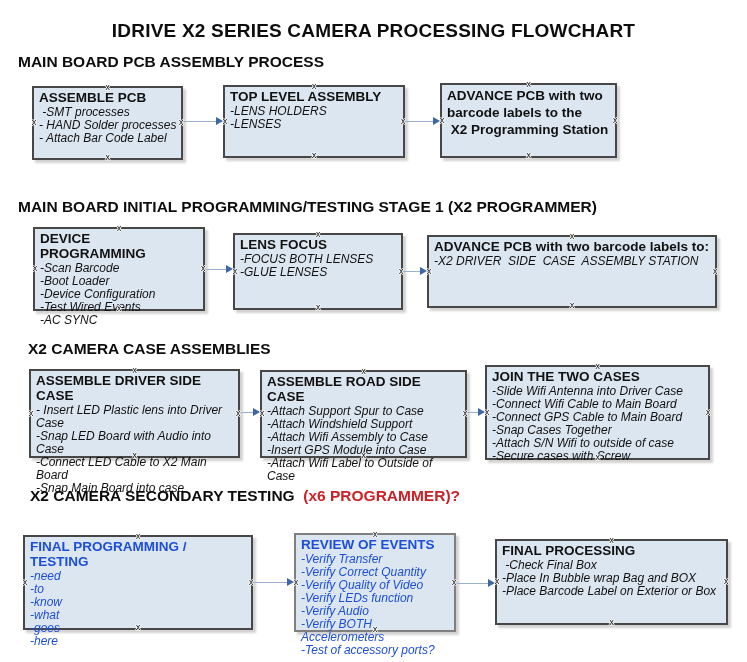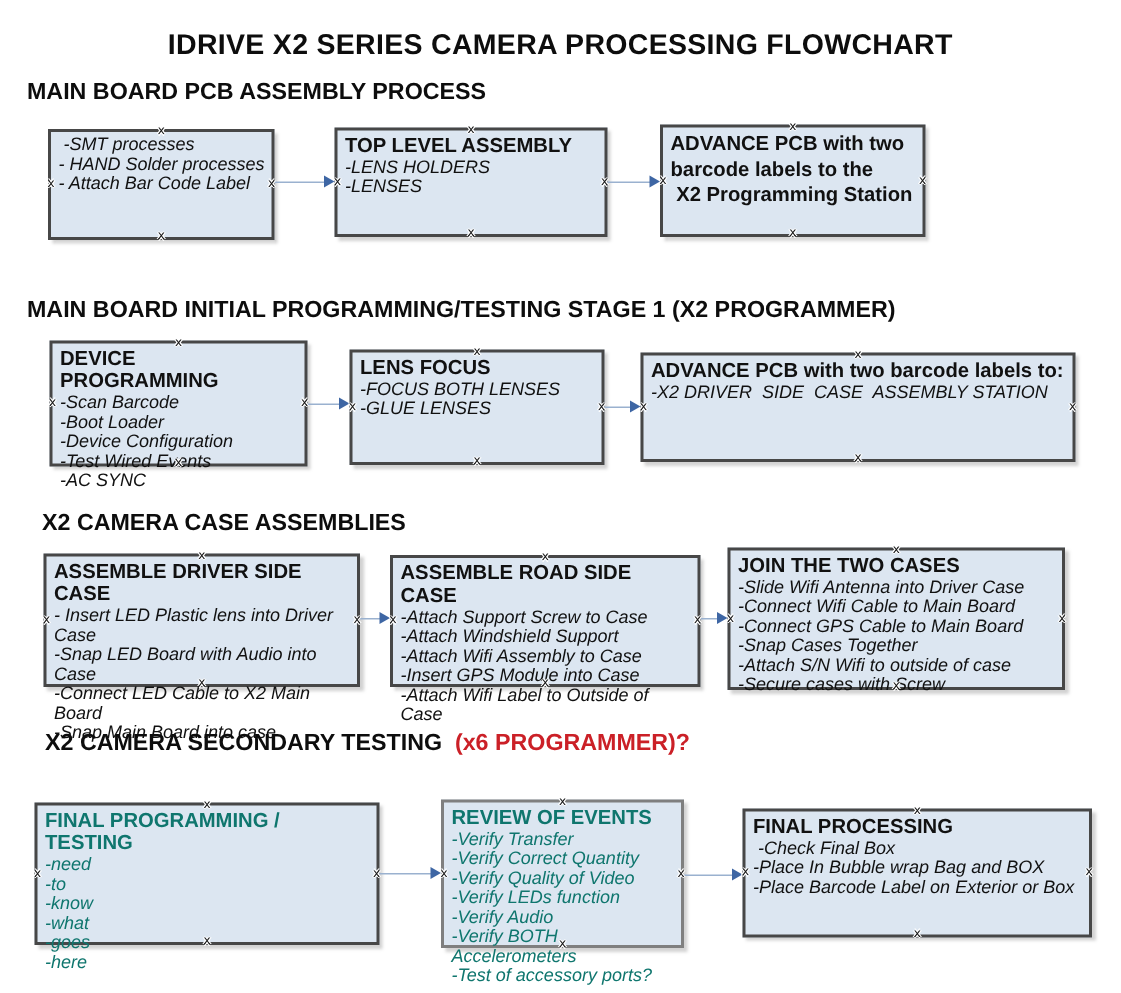--- a/index.html
+++ b/index.html
@@ -20,21 +20,21 @@
     border:2px solid #474747;box-shadow:2.5px 2.5px 2px rgba(125,125,125,.35);
     padding:2px 4px 2px 5px;overflow:visible;
   }
   .fbox.gray-border{border-color:#7f7f7f;}
   .box-title{
     font-size:13.5px;font-weight:bold;line-height:15px;white-space:pre-wrap;margin-bottom:1px;
   }
   .box-item{
     font-size:12px;line-height:13px;white-space:pre-wrap;font-style:italic;
   }
-  .fbox.red .box-title,.fbox.red .box-item{color:#0f766e;}
+  .fbox.red .box-title,.fbox.red .box-item{color:#1d4ed8;}
   .arrow{position:absolute;height:9px;}
   .arrow-line{position:absolute;left:0;right:5px;top:3.6px;height:1.6px;background:#9ab1cf;}
   .arrow-head{
     position:absolute;right:0;top:0;width:0;height:0;
     border-left:7px solid #3e66a4;border-top:4.5px solid transparent;border-bottom:4.5px solid transparent;
   }
   .handle{
     position:absolute;transform:translate(-50%,-55%);
     font-family:"DejaVu Sans",sans-serif;font-size:8px;line-height:8px;color:#141414;
     text-shadow:-1px 0 #fff,1px 0 #fff,0 1px #fff,0 -1px #fff;z-index:3;pointer-events:none;
@@ -43,20 +43,21 @@
 </head>
 <body>
 
 <div class="canvas">
 
   <div class="page-title">IDRIVE X2  SERIES CAMERA PROCESSING FLOWCHART</div>
 
   <div class="section-heading" style="left:18px;top:53px">MAIN BOARD PCB ASSEMBLY PROCESS</div>
 
   <div class="fbox" style="left:32px;top:86px;width:151px;height:74px">
+    <div class="box-title">ASSEMBLE PCB</div>
     <div class="box-item"> -SMT processes</div>
     <div class="box-item">- HAND Solder processes</div>
     <div class="box-item">- Attach Bar Code Label</div>
   <span class="handle" style="left: 50%; top: 0%;">x</span>
       <span class="handle" style="left: 50%; top: 100%;">x</span>
       <span class="handle" style="left: 0%; top: 50%;">x</span>
       <span class="handle" style="left: 100%; top: 50%;">x</span>
     </div>
 
   <div class="fbox" style="left:223px;top:85px;width:182px;height:73px">
@@ -140,21 +141,21 @@
     <div class="box-item">-Connect LED Cable to X2 Main Board</div>
     <div class="box-item">-Snap Main Board into case</div>
   <span class="handle" style="left: 50%; top: 0%;">x</span>
       <span class="handle" style="left: 50%; top: 100%;">x</span>
       <span class="handle" style="left: 0%; top: 50%;">x</span>
       <span class="handle" style="left: 100%; top: 50%;">x</span>
     </div>
 
   <div class="fbox" style="left:260px;top:370px;width:207px;height:88px">
     <div class="box-title">ASSEMBLE ROAD SIDE CASE</div>
-    <div class="box-item">-Attach Support Screw to Case</div>
+    <div class="box-item">-Attach Support Spur to Case</div>
     <div class="box-item">-Attach Windshield Support</div>
     <div class="box-item">-Attach Wifi Assembly to Case</div>
     <div class="box-item">-Insert GPS Module into Case</div>
     <div class="box-item">-Attach Wifi Label to Outside of Case</div>
   <span class="handle" style="left: 50%; top: 0%;">x</span>
       <span class="handle" style="left: 50%; top: 100%;">x</span>
       <span class="handle" style="left: 0%; top: 50%;">x</span>
       <span class="handle" style="left: 100%; top: 50%;">x</span>
     </div>
 

